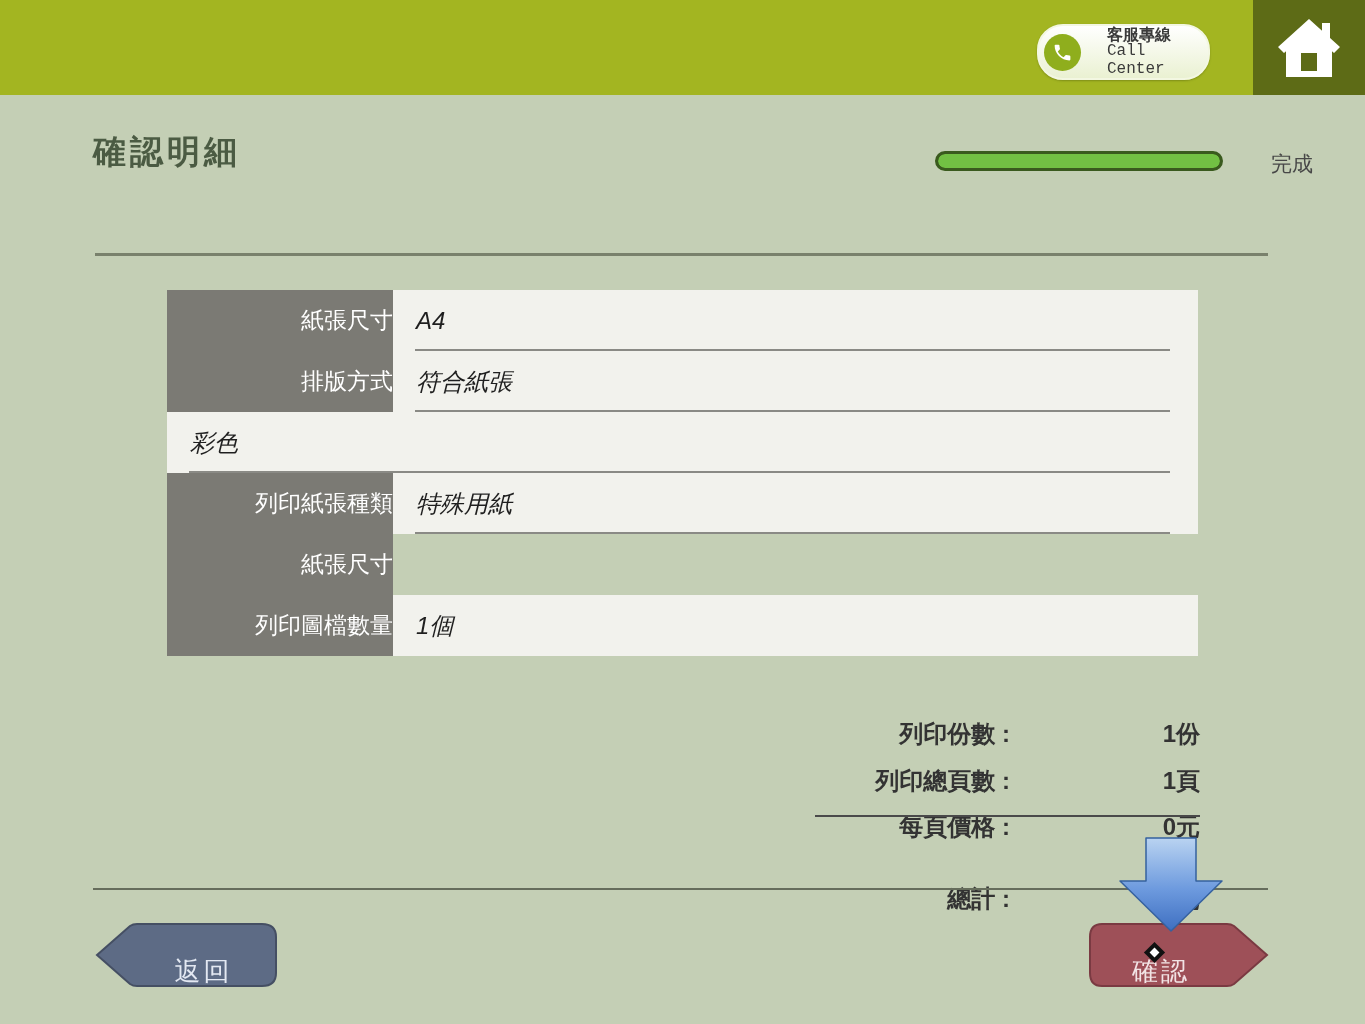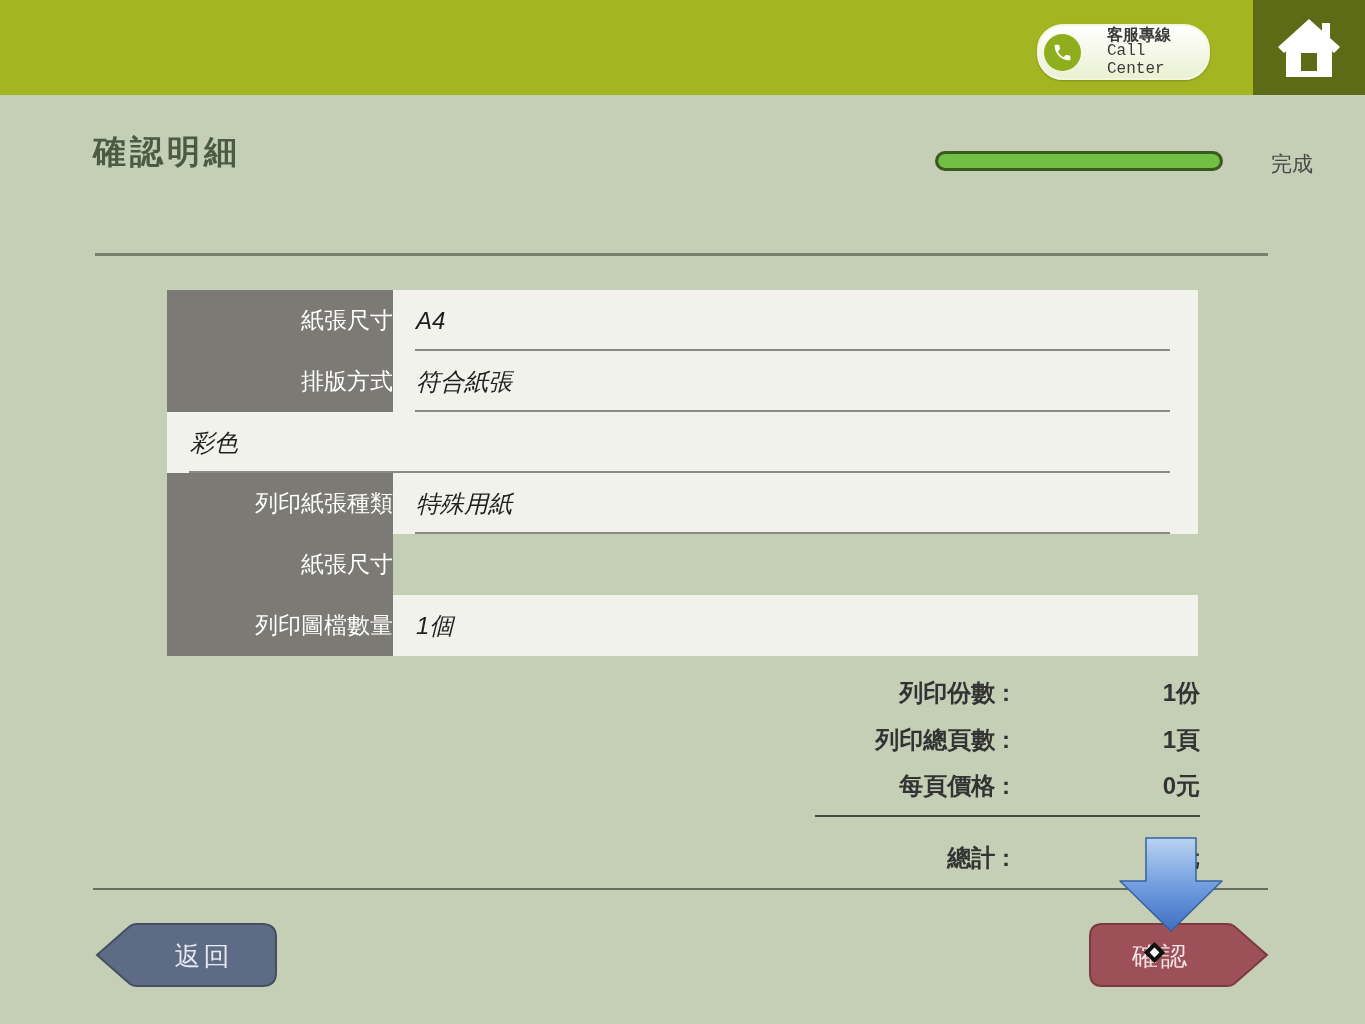--- a/index.html
+++ b/index.html
@@ -64,31 +64,31 @@
     flex:1;background:#f2f2ed;color:#1f1f1f;font-size:24px;
     display:flex;align-items:center;padding-left:23px;position:relative;font-style:italic;
   }
   .drow:not(:last-child) .dvalue::after{
     content:"";position:absolute;left:22px;right:28px;bottom:0;height:2px;background:#8a8a85;
   }
 
   
   .summary-row{
     position:absolute;left:815px;width:385px;height:30px;display:flex;
-    font-size:24px;font-weight:bold;color:#333333;line-height:30px;
+    font-size:24px;font-weight:bold;color:#333333;line-height:30px;margin-top:41px;
   }
   .summary-row .slabel{width:195px;text-align:right;}
   .summary-row .svalue{flex:1;text-align:right;}
   .sum-line{position:absolute;left:815px;top:815px;width:385px;height:2px;background:#4a4a4a;}
 
   
   .btn{position:absolute;top:922px;width:185px;height:66px;cursor:pointer;}
   .btn svg{position:absolute;left:0;top:0;}
   .btn-label{
-    position:absolute;top:1px;height:66px;display:flex;align-items:center;justify-content:center;
+    position:absolute;top:16px;height:66px;display:flex;align-items:center;justify-content:center;
     font-size:26px;letter-spacing:3px;
   }
   .btn-back{left:95px;}
   .btn-back .btn-label{left:36px;width:145px;color:#e3e8f2;}
   .btn-confirm{left:1088px;width:181px;}
   .btn-confirm .btn-label{left:2px;width:142px;color:#f2e3e5;}
 
   
   .pointer-arrow{position:absolute;left:1118px;top:837px;z-index:5;}
   .click-cursor{

